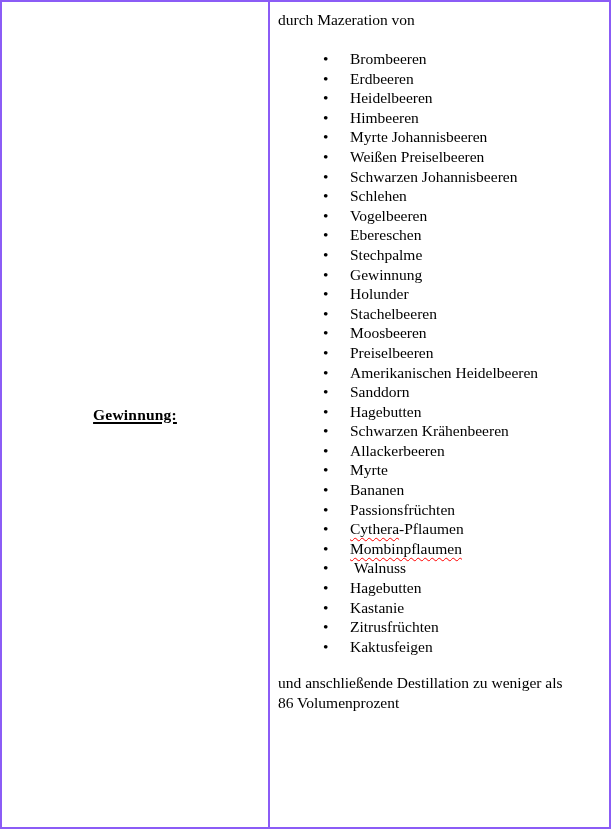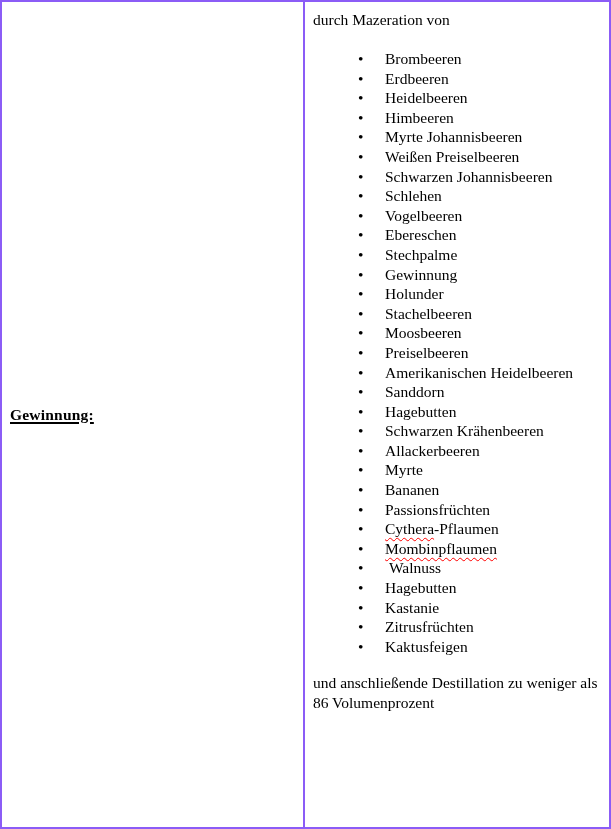--- a/index.html
+++ b/index.html
@@ -20,23 +20,24 @@
     width: 611px;
     height: 829px;
     table-layout: fixed;
   }
   table.spec-table td {
     border: 2px solid #8b5cf6;
     box-sizing: border-box;
     padding: 8px;
   }
   td.label-cell {
-    width: 303px;
+    width: 268px;
     vertical-align: middle;
     padding: 4px 6px 4px 9px;
+    text-align: center;
   }
   .row-label {
     font-weight: bold;
     text-decoration: underline;
     text-underline-offset: 2px;
     text-decoration-thickness: 1.5px;
     letter-spacing: 0.2px;
   }
   td.value-cell {
     vertical-align: middle;

